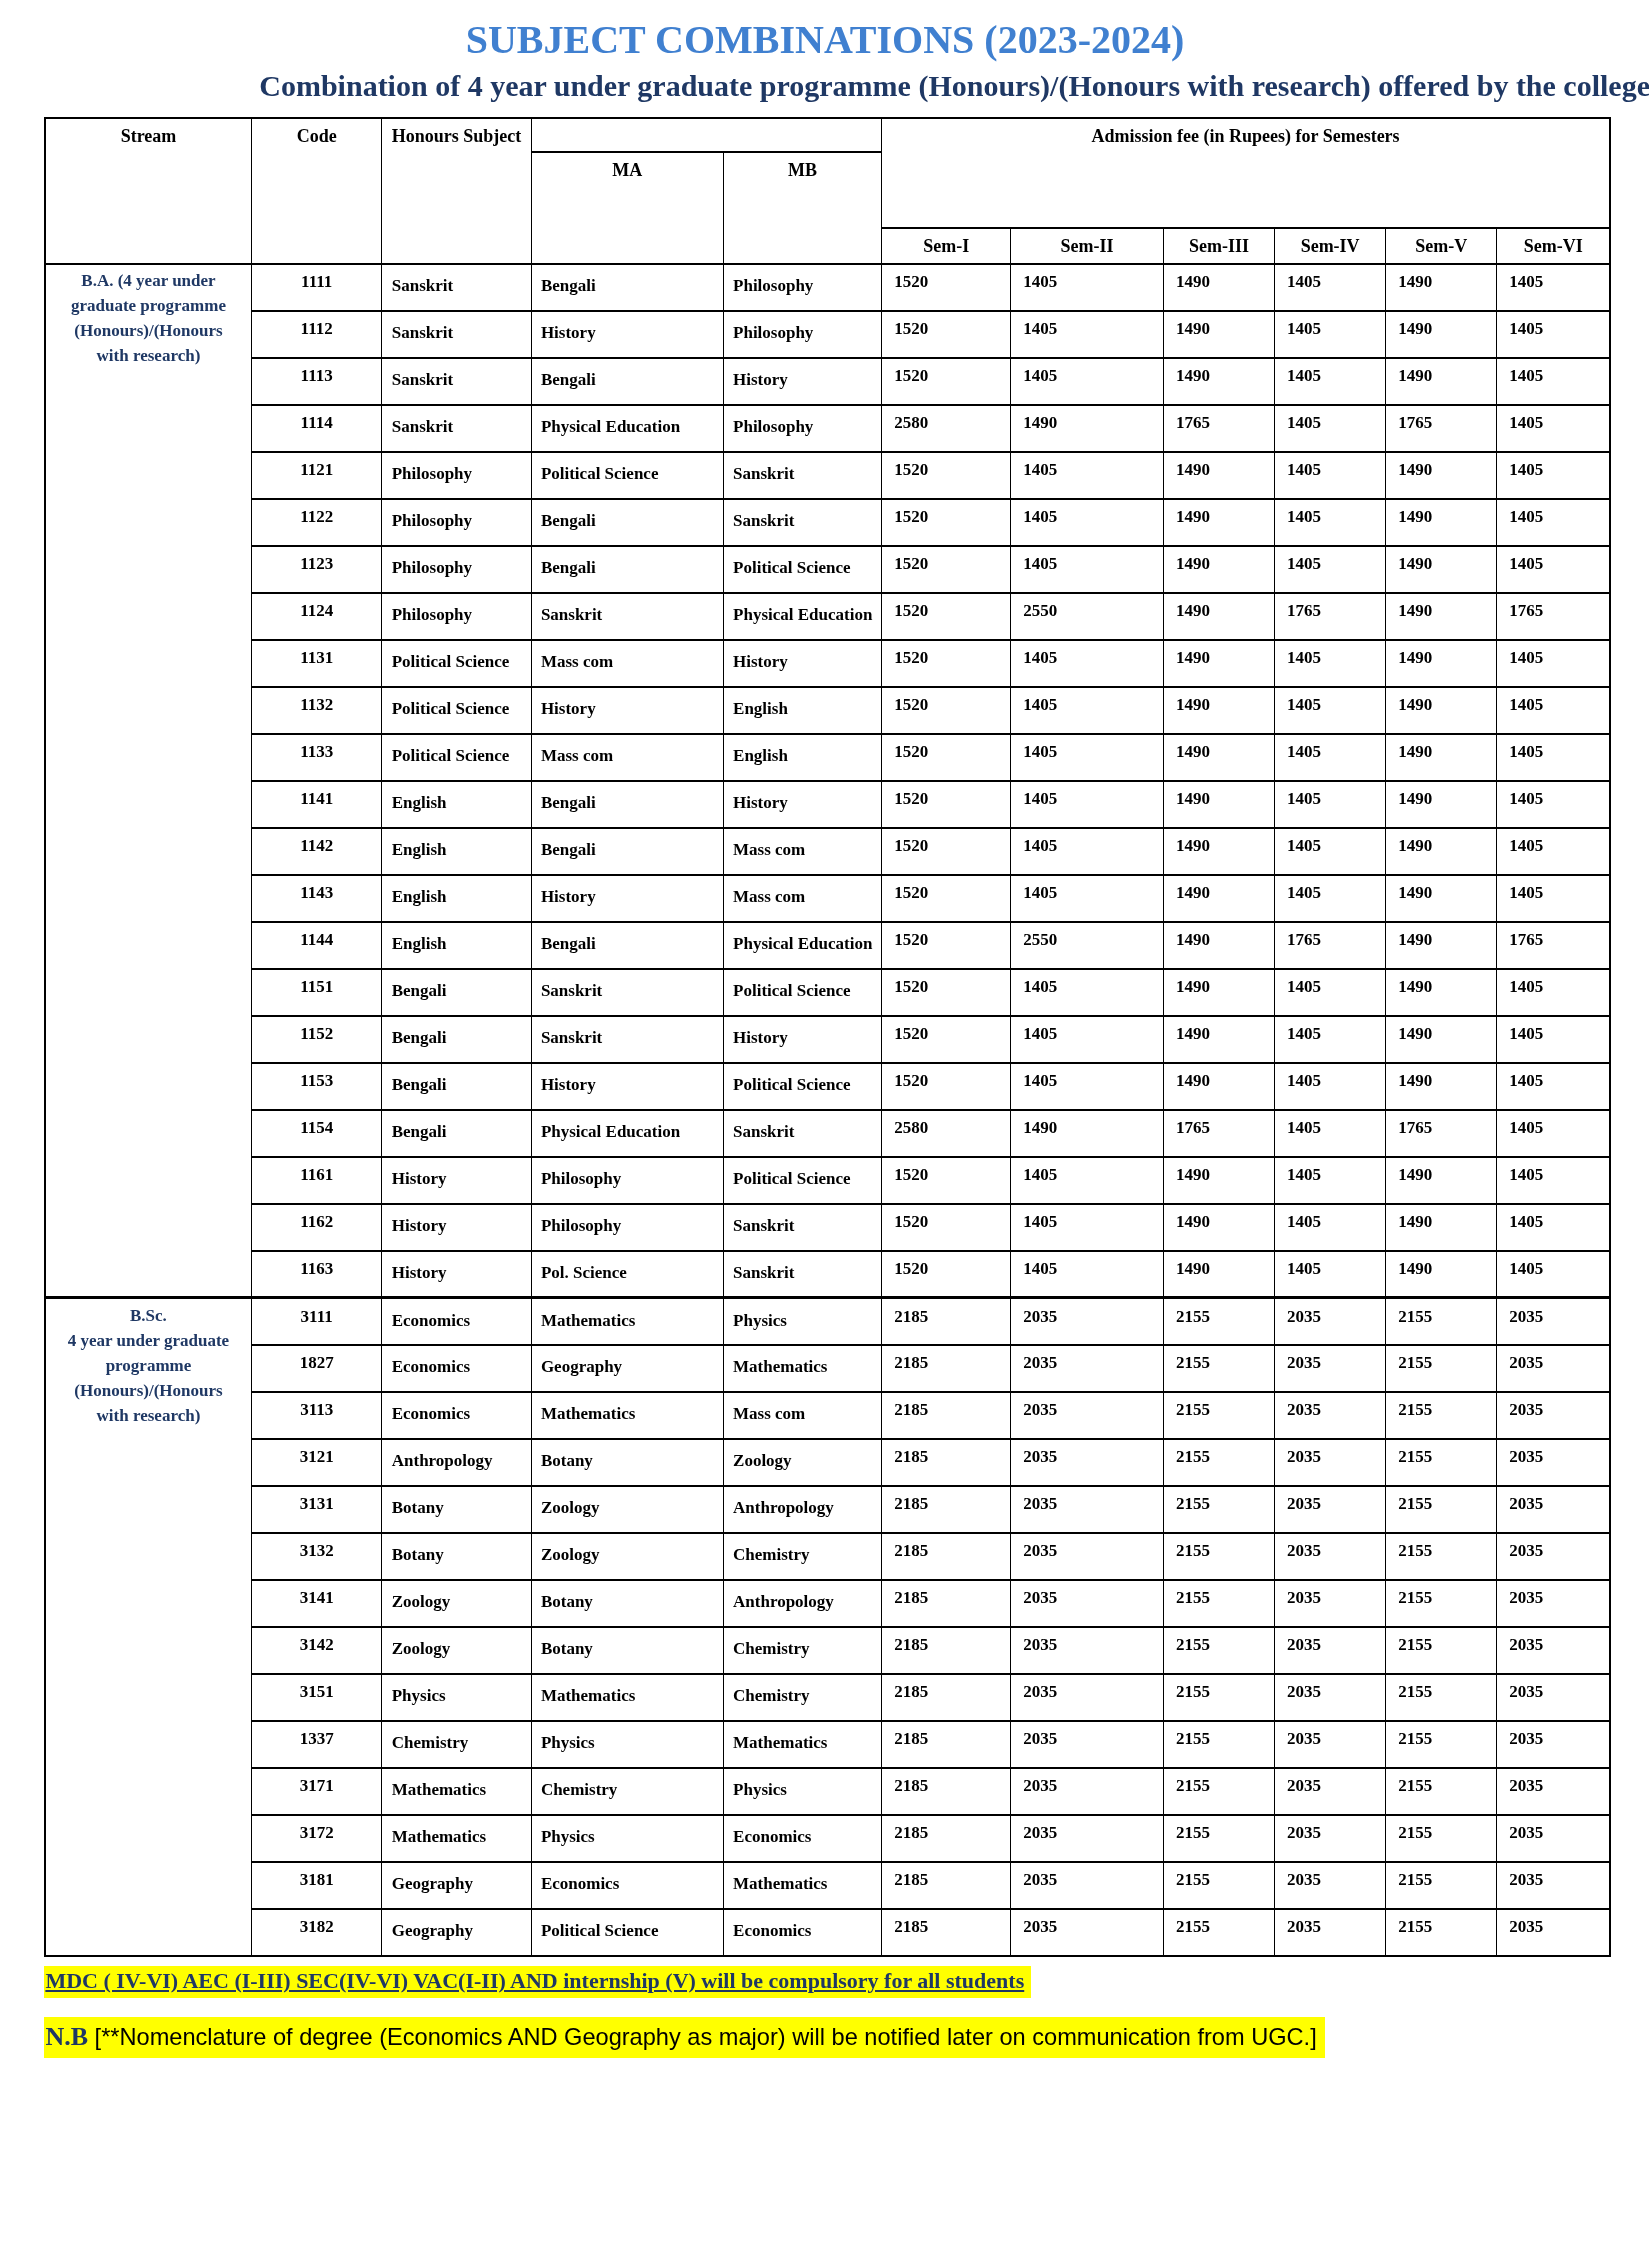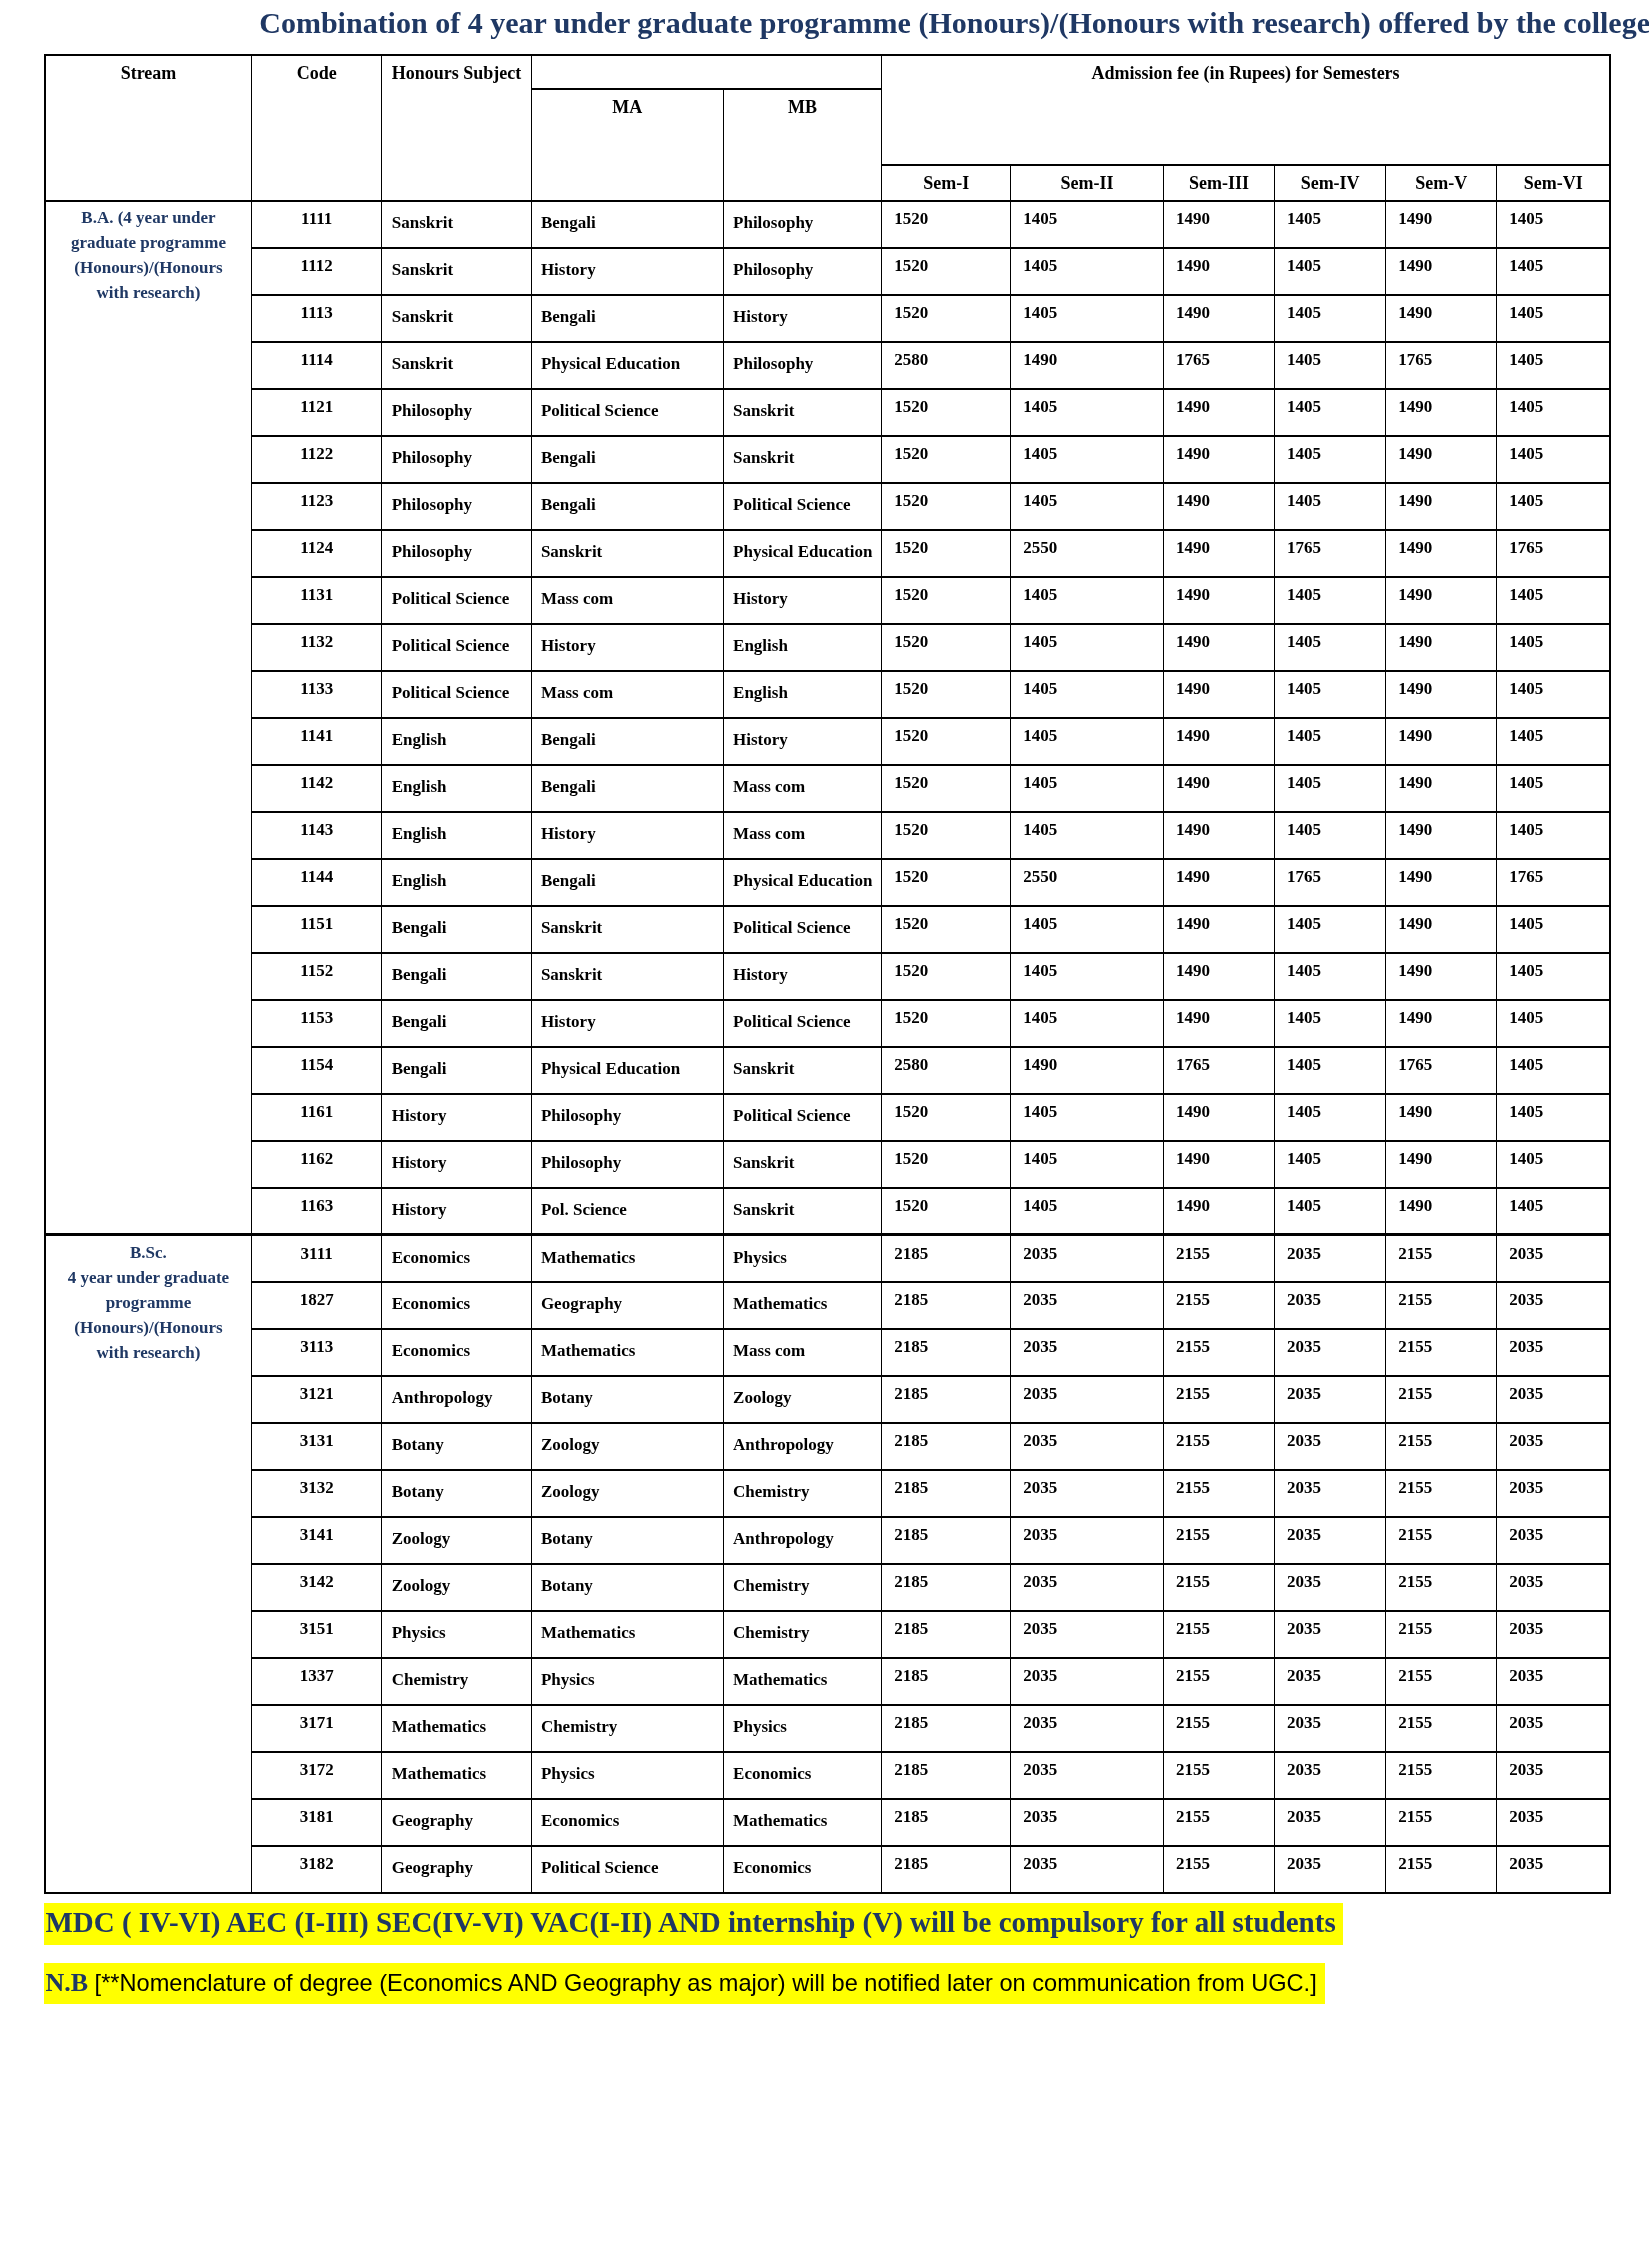--- a/index.html
+++ b/index.html
@@ -51,38 +51,39 @@
   td.fee{text-align:left;padding-left:12px;}
   td.stream-cell{
     text-align:center;color:var(--navy);font-size:17px;line-height:1.47;
     padding:4.3px 17px 1.4px;
   }
   tbody.section-divide tr:first-child td{border-top-width:3.6px;}
   .note{margin-left:44px;}
   .note-mdc{margin-top:8.6px;}
   .note-mdc .hl{
     display:inline-block;background:var(--highlight-yellow);color:var(--navy);
-    font-weight:bold;font-size:29px;line-height:1.3;padding:1.4px 7.2px 2.9px 1.4px;
+    font-weight:bold;font-size:22px;line-height:1.3;padding:1.4px 7.2px 2.9px 1.4px;text-decoration:underline;
   }
   .note-nb{margin-top:18.6px;}
   .note-nb .hl{
     display:inline-block;background:var(--highlight-yellow);color:#000;
     font-family:"Liberation Sans","DejaVu Sans",sans-serif;
     font-size:23.6px;line-height:1.35;padding:2.1px 8.6px 3.6px 1.4px;
   }
   .note-nb .nb-label{
     font-family:"Liberation Serif","DejaVu Serif",serif;
     font-weight:bold;font-size:26px;color:var(--navy);
   }
 </style>
 </head>
 <body>
 
 <div class="page">
 
+  <h1 class="title">SUBJECT COMBINATIONS (2023-2024)</h1>
 
   <div class="subtitle">
     <div>Combination of 4 year under graduate programme (Honours)/(Honours with research) offered by the college</div>
   </div>
 
   <table class="combo">
     <colgroup>
       <col style="width:13.19%">
       <col style="width:8.34%">
       <col style="width:9.53%">

